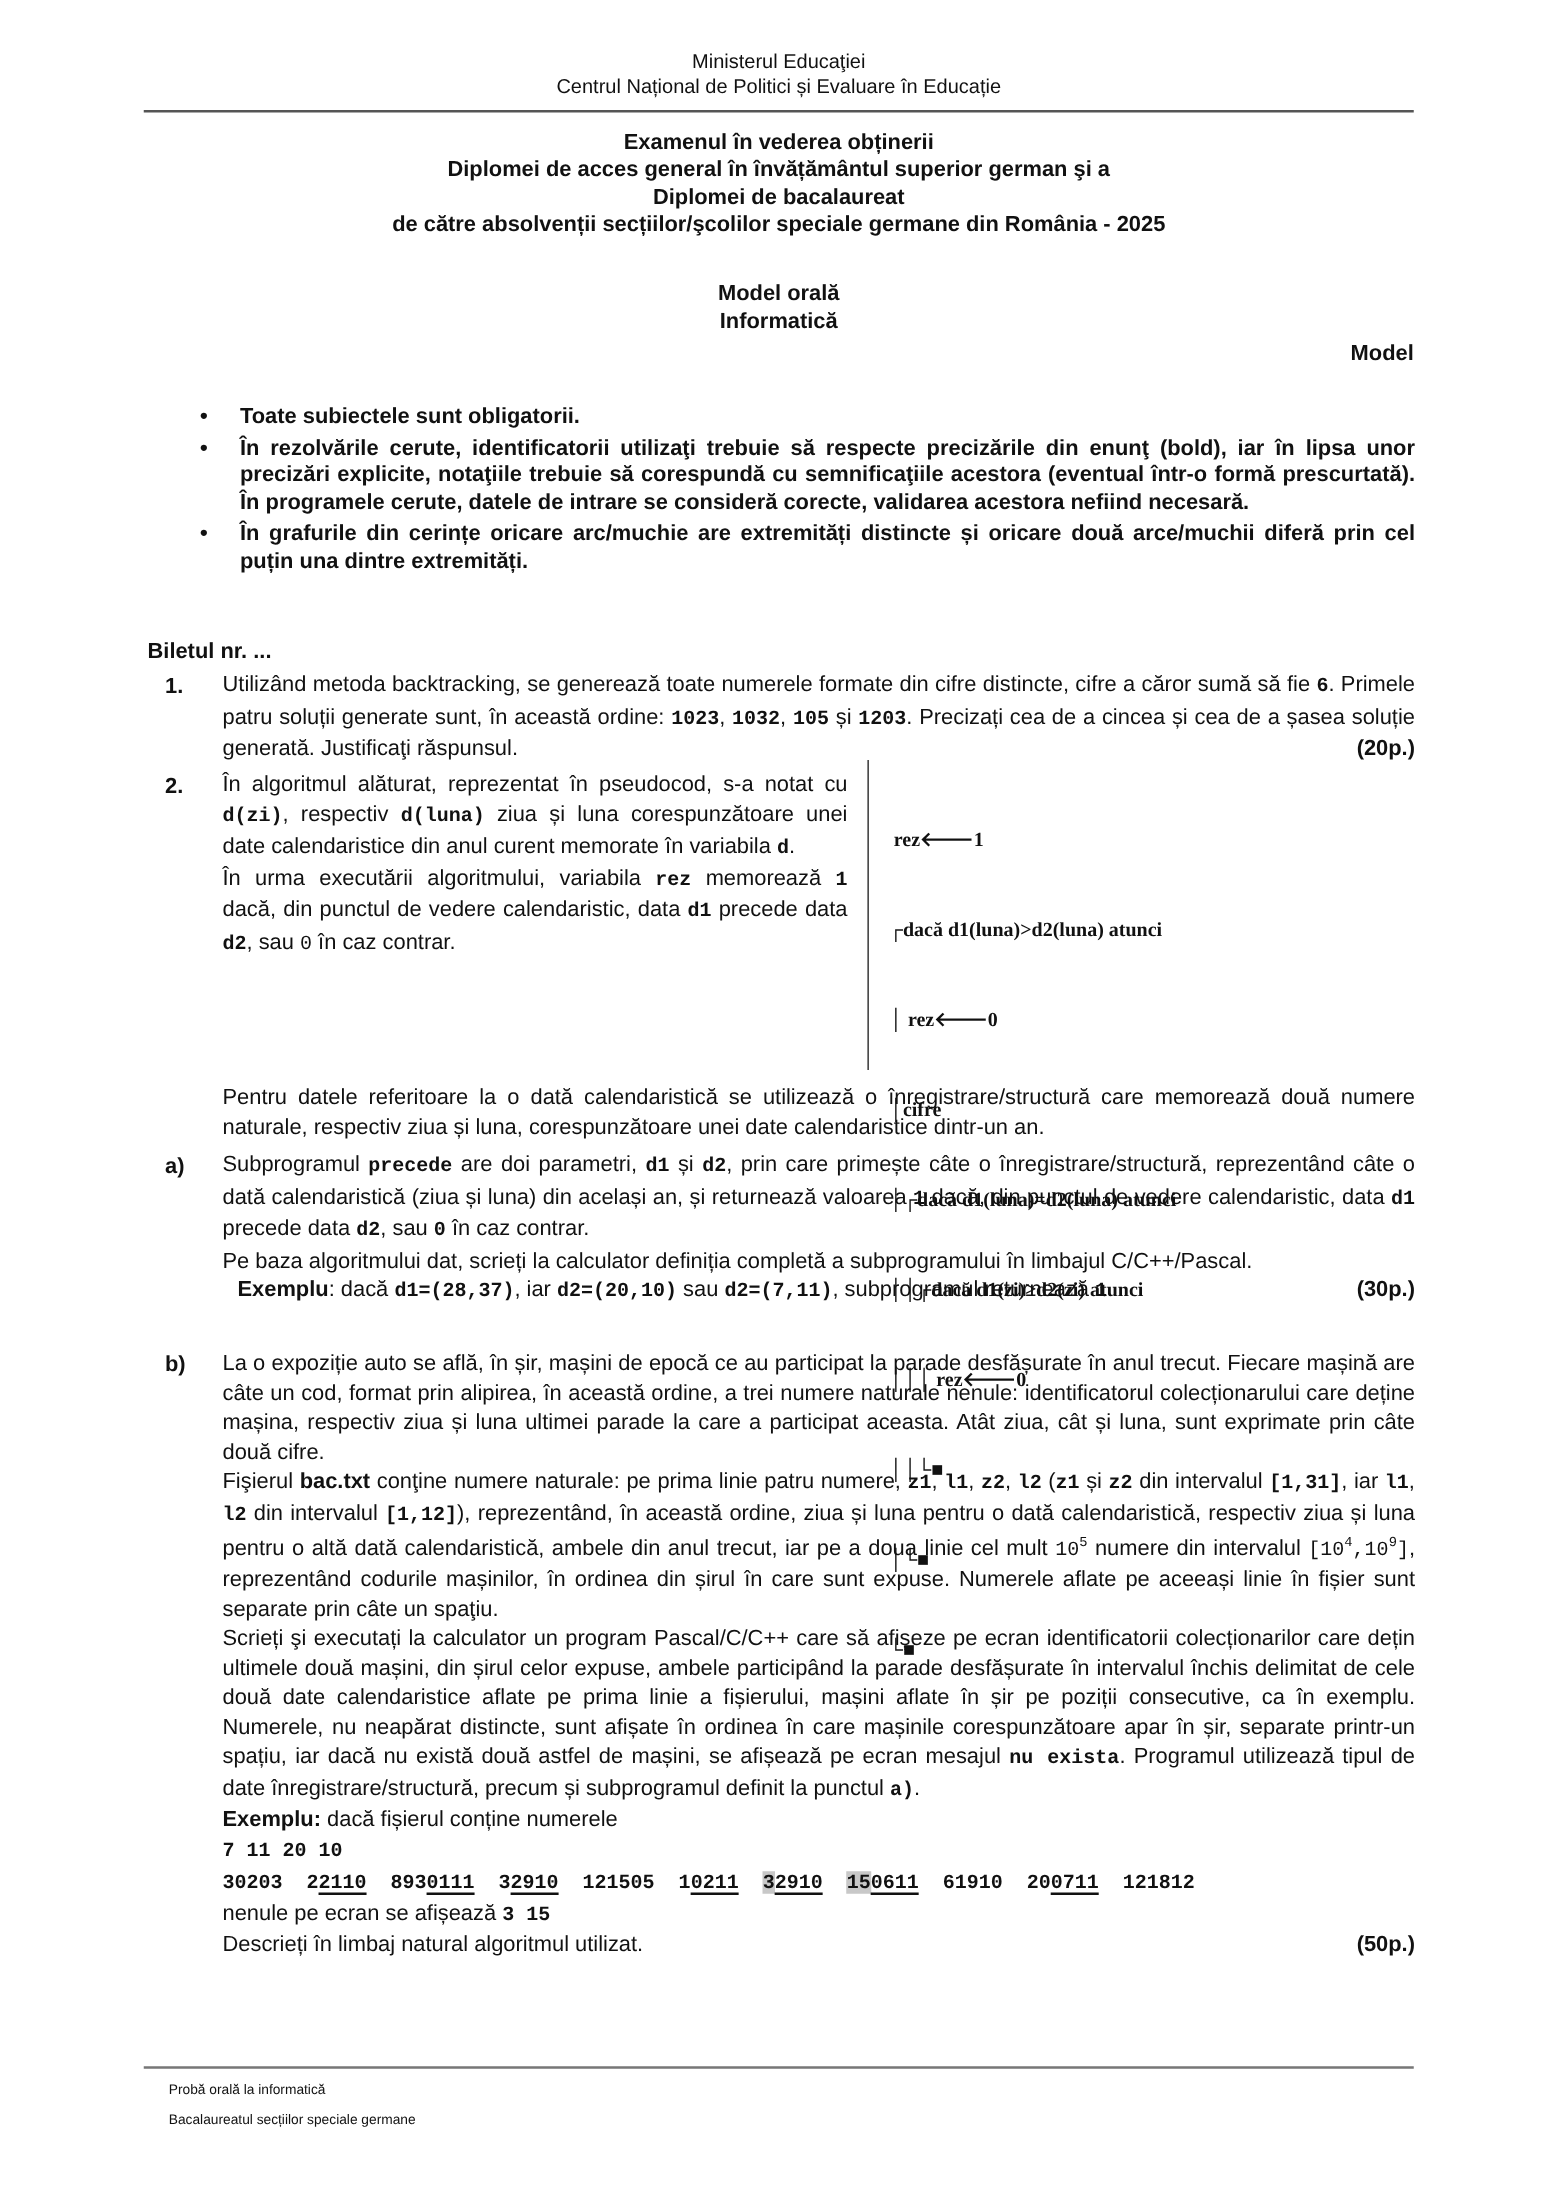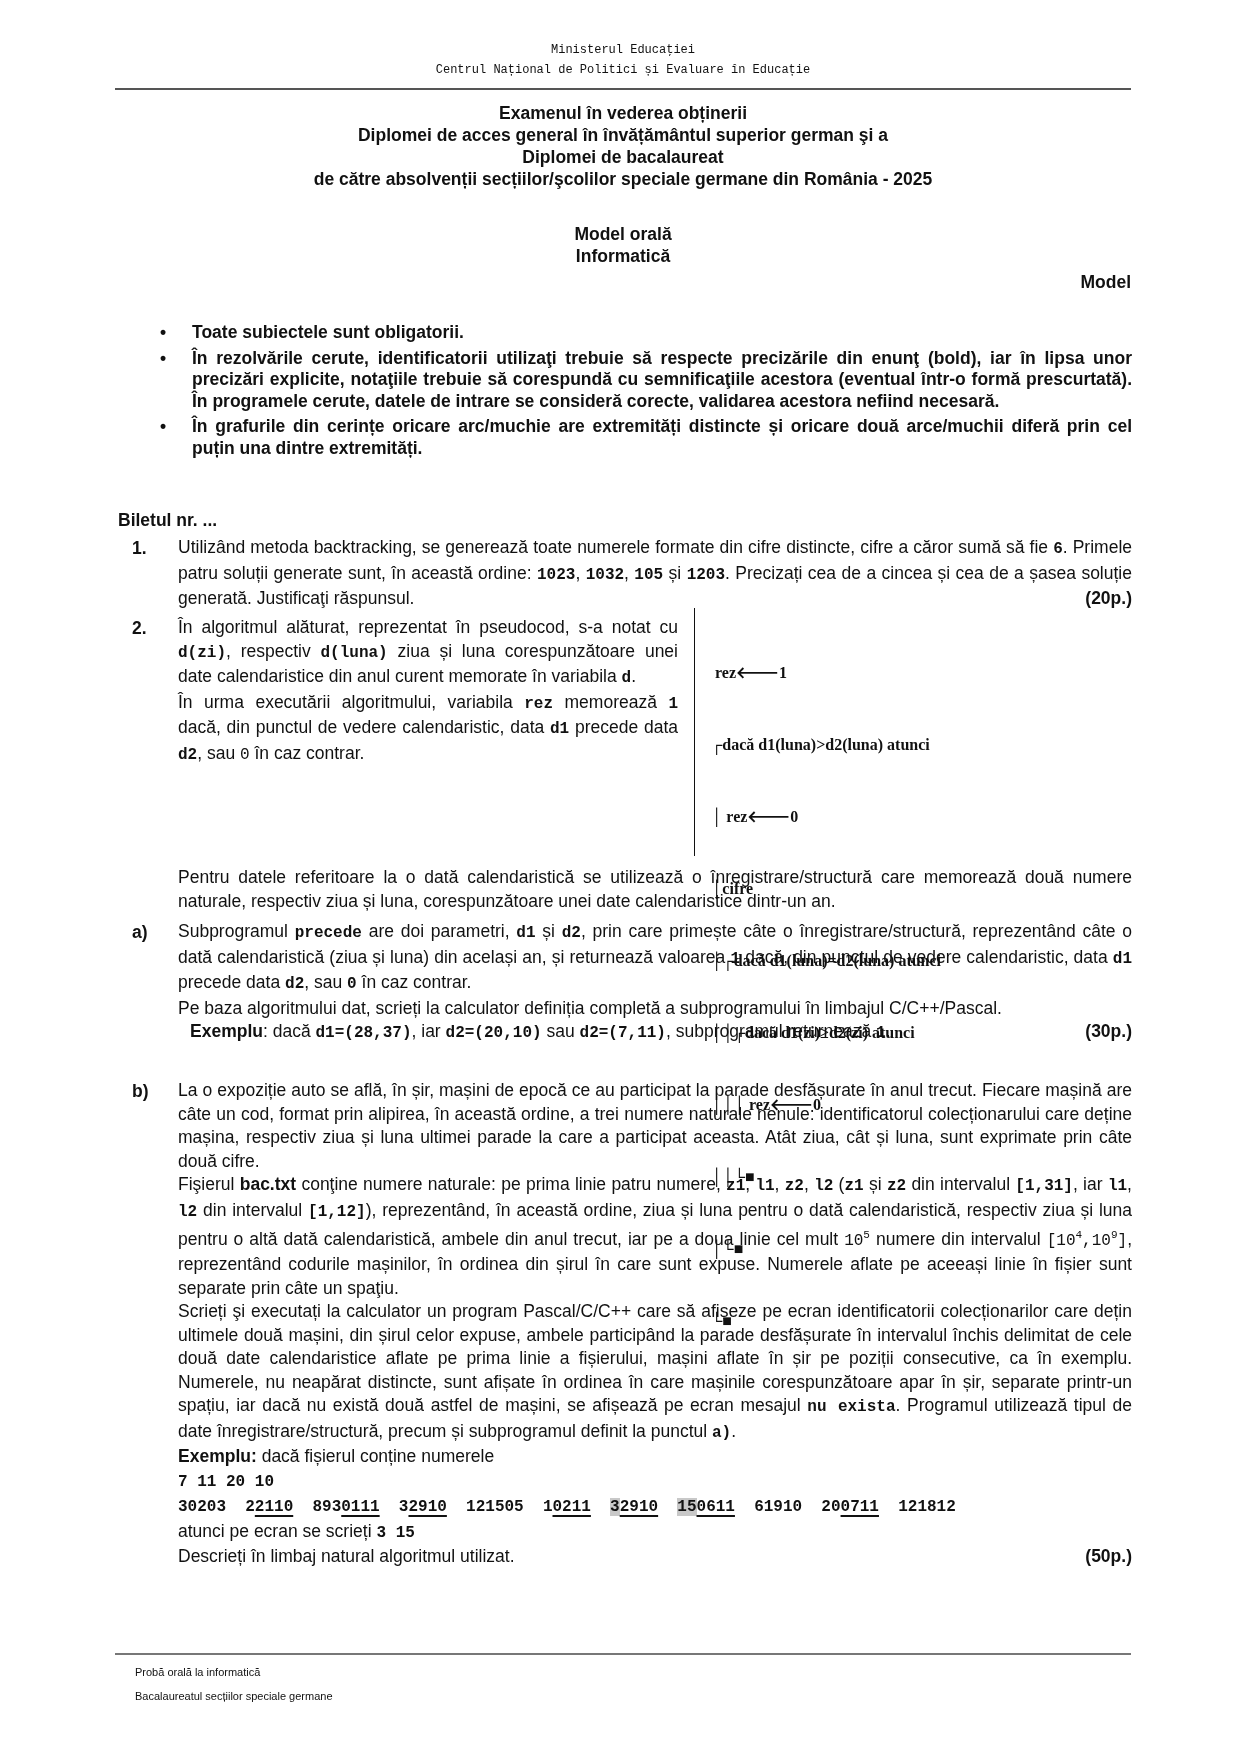--- a/index.html
+++ b/index.html
@@ -1,18 +1,18 @@
 <!DOCTYPE html>
 <html><head>
 <meta charset="utf-8">
 <style>
   html, body { margin:0; padding:0; background:#ffffff; }
   body { width:1241px; height:1755px; position:relative; font-family:"Liberation Sans", sans-serif; color:#111; }
   .page { position:absolute; left:0; top:0; width:1241px; height:1755px; }
-  .hdr { position:absolute; left:115px; width:1016px; text-align:center; font-size:12px; line-height:20px;font-family:Liberation Mono, monospace; }
+  .hdr { position:absolute; left:115px; width:1016px; text-align:center; font-size:16px; line-height:20px; }
   .rule { position:absolute; left:115px; width:1016px; height:0; border-top:2px solid #555; }
   .center-bold { position:absolute; left:115px; width:1016px; text-align:center; font-weight:bold; font-size:17.5px; line-height:21.5px; }
   .model { position:absolute; right:110px; top:272px; font-weight:bold; font-size:17.5px; }
   .bullets { position:absolute; left:152px; width:980px; top:322px; font-weight:bold; font-size:17.5px; line-height:21.5px; }
   .bullet { position:relative; padding-left:40px; margin-bottom:4px; text-align:justify; }
   .bullet .dot { position:absolute; left:8px; top:0; }
   .bilet { position:absolute; left:118px; top:510px; font-weight:bold; font-size:17.5px; }
   .item { position:absolute; font-size:17.5px; line-height:23.5px; text-align:justify; }
   .num { position:absolute; font-weight:bold; font-size:17.5px; }
   .mono { font-family:"Liberation Mono", monospace; font-weight:bold; font-size:16px; }
@@ -86,21 +86,21 @@
   </div>
 
   <div class="num" style="left:132px; top:1081px;">b)</div>
   <div class="item" style="left:178px; top:1079px; width:954px;">
     <span>La o expoziție auto se află, în șir, mașini de epocă ce au participat la parade desfășurate în anul trecut. Fiecare mașină are câte un cod, format prin alipirea, în această ordine, a trei numere naturale nenule: identificatorul colecționarului care deține mașina, respectiv ziua și luna ultimei parade la care a participat aceasta. Atât ziua, cât și luna, sunt exprimate prin câte două cifre.</span><br>
     <span>Fişierul </span><span style="font-weight:bold;">bac.txt</span><span> conţine numere naturale: pe prima linie patru numere, </span><span class="mono">z1</span><span>, </span><span class="mono">l1</span><span>, </span><span class="mono">z2</span><span>, </span><span class="mono">l2</span><span> (</span><span class="mono">z1</span><span> și </span><span class="mono">z2</span><span> din intervalul </span><span class="mono">[1,31]</span><span>, iar </span><span class="mono">l1</span><span>, </span><span class="mono">l2</span><span> din intervalul </span><span class="mono">[1,12]</span><span>), reprezentând, în această ordine, ziua și luna pentru o dată calendaristică, respectiv ziua și luna pentru o altă dată calendaristică, ambele din anul trecut, iar pe a doua linie cel mult </span><span class="monon">10</span><sup class="monon" style="font-size:11px;">5</sup><span> numere din intervalul </span><span class="monon">[10</span><sup class="monon" style="font-size:11px;">4</sup><span class="monon">,10</span><sup class="monon" style="font-size:11px;">9</sup><span class="monon">]</span><span>, reprezentând codurile mașinilor, în ordinea din șirul în care sunt expuse. Numerele aflate pe aceeași linie în fișier sunt separate prin câte un spaţiu.</span><br>
     <span>Scrieți şi executați la calculator un program Pascal/C/C++ care să afișeze pe ecran identificatorii colecționarilor care dețin ultimele două mașini, din șirul celor expuse, ambele participând la parade desfășurate în intervalul închis delimitat de cele două date calendaristice aflate pe prima linie a fișierului, mașini aflate în șir pe poziții consecutive, ca în exemplu. Numerele, nu neapărat distincte, sunt afișate în ordinea în care mașinile corespunzătoare apar în șir, separate printr-un spațiu, iar dacă nu există două astfel de mașini, se afișează pe ecran mesajul </span><span class="mono">nu exista</span><span>. Programul utilizează tipul de date înregistrare/structură, precum și subprogramul definit la punctul </span><span class="mono">a)</span><span>.</span><br>
     <span style="font-weight:bold;">Exemplu:</span><span> dacă fișierul conține numerele</span><br>
     <span class="mono" style="white-space:pre;">7 11 20 10</span><br>
     <span class="mono" id="codes-line" style="white-space:pre;"><span><span>30203</span></span>  <span><span>2</span><span class="ul">2110</span></span>  <span><span>893</span><span class="ul">0111</span></span>  <span><span>3</span><span class="ul">2910</span></span>  <span><span>121505</span></span>  <span><span>1</span><span class="ul">0211</span></span>  <span><span class="hl">3</span><span class="ul">2910</span></span>  <span><span class="hl">15</span><span class="ul">0611</span></span>  <span><span>61910</span></span>  <span><span>20</span><span class="ul">0711</span></span>  <span><span>121812</span></span></span><br>
-    <span>atunci pe ecran se scrieți </span><span class="mono" style="white-space:pre;">3 15</span><br>
+    <span>nenule pe ecran se afișează </span><span class="mono" style="white-space:pre;">3 15</span><br>
     <span>Descrieți în limbaj natural algoritmul utilizat.</span><span class="pts">(50p.)</span>
   </div>
 
   <div class="footer-rule"></div>
   <div class="footer">
     <div>Probă orală la informatică</div>
     <div>Bacalaureatul secțiilor speciale germane</div>
   </div>
 </div>
 

